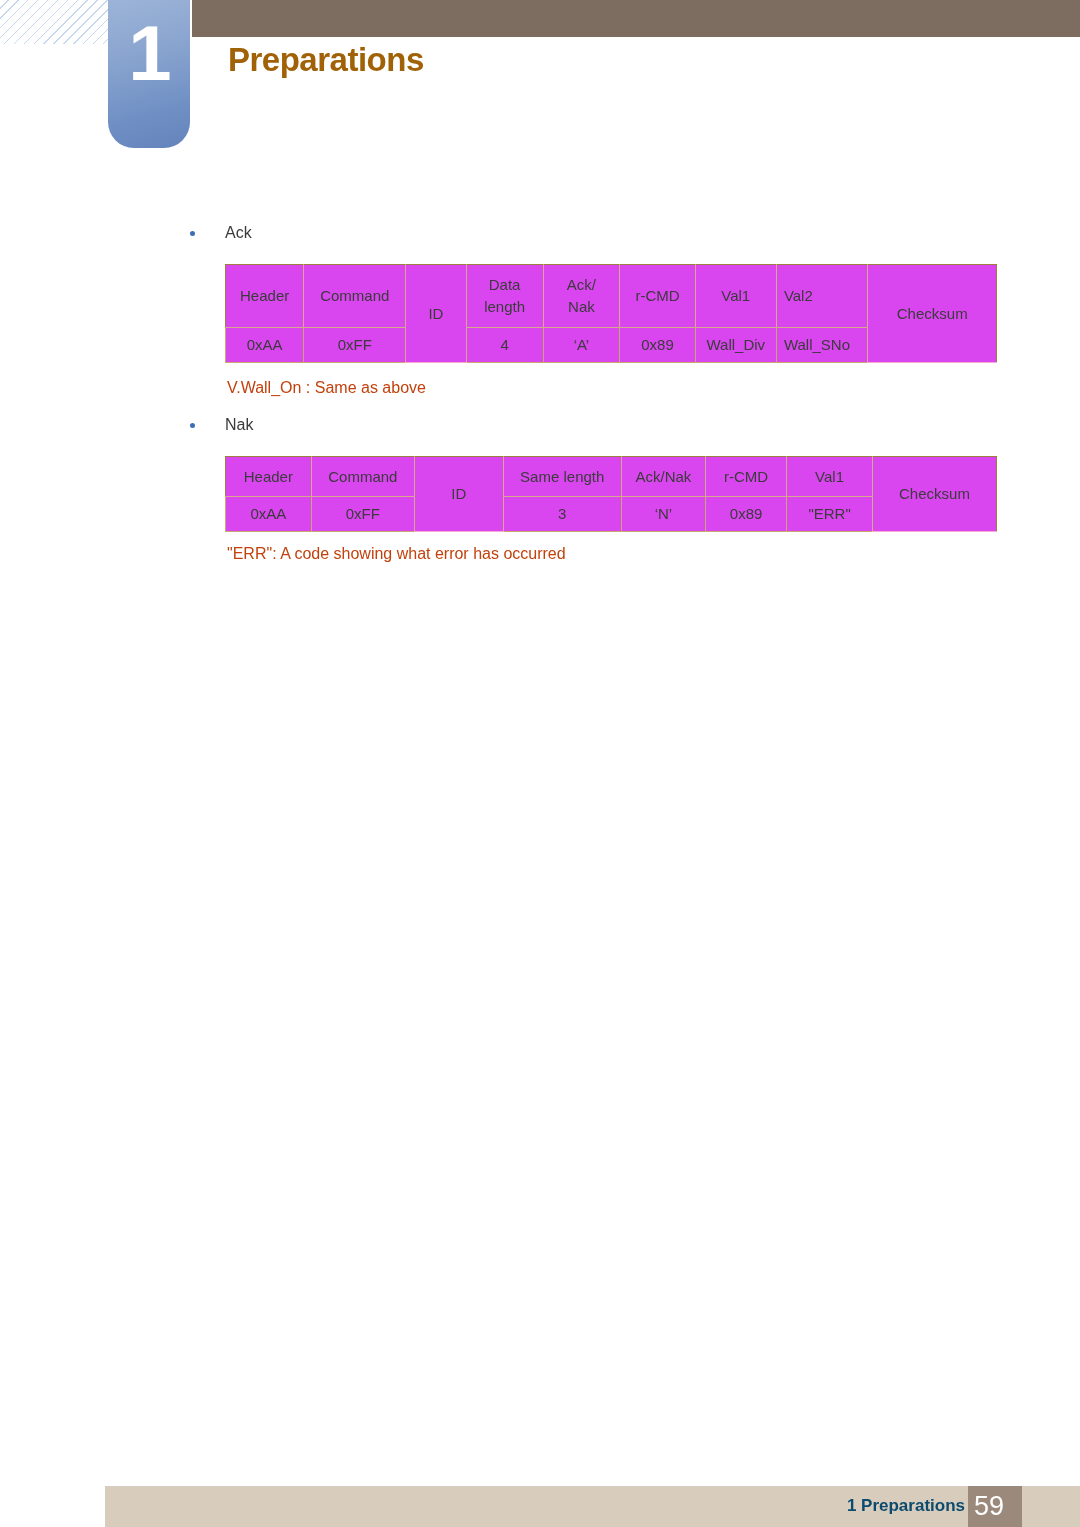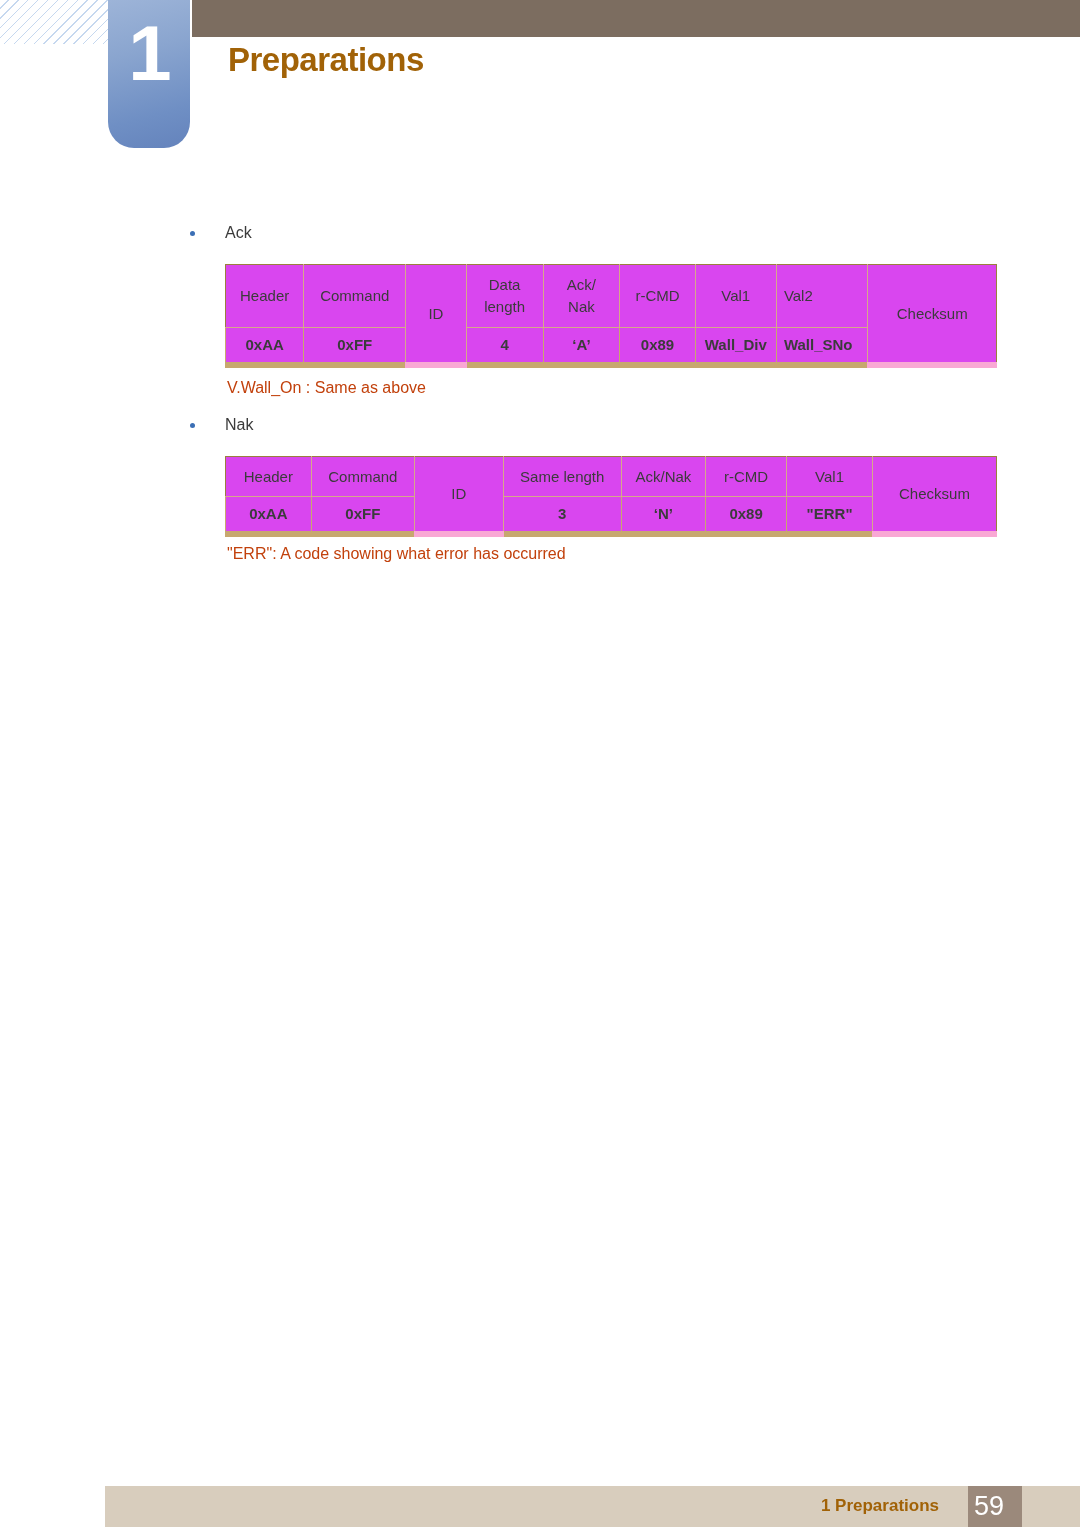--- a/index.html
+++ b/index.html
@@ -107,41 +107,41 @@
     border: 1px solid #d6a88a;
     font-size: 15px;
     color: #3b3b3b;
     text-align: center;
     vertical-align: middle;
     padding: 0 2px;
     line-height: 1.15;
     white-space: nowrap;
   }
   .proto-table .outer-top { border-top: 1px solid #9a7f3e; }
-  .proto-table .outer-bottom { border-bottom: 6px solid #f9a8d4; }
+  .proto-table .outer-bottom { border-bottom: 1px solid #f9a8d4; }
   .proto-table .outer-left { border-left: 1px solid #9a7f3e; }
   .proto-table .outer-right { border-right: 1px solid #9a7f3e; }
-  .proto-table .div-tan { border-color: #c7a86f; font-weight: bold; }
+  .proto-table .div-tan { border-color: #c7a86f; }
   .proto-table td.lalign { text-align: left; padding-left: 7px; }
   .proto-table td.two-line { line-height: 1.45; margin-left: 9px; }
 
   
   .footer-bar {
     position: absolute;
     left: 105px; top: 1486px;
     width: 975px; height: 41px;
     background: #d8cdbd;
   }
   .footer-label {
     position: absolute;
     top: 1496px;
-    right: 141px;
+    right: 115px;
     font-size: 17px;
     font-weight: bold;
-    color: #a16207;
+    color: #0c4a6e;
     white-space: nowrap;
   }
   .footer-pagebox {
     position: absolute;
     left: 968px; top: 1486px;
     width: 54px; height: 41px;
     background: #9b897b;
   }
   .footer-pagenum {
     position: absolute;

